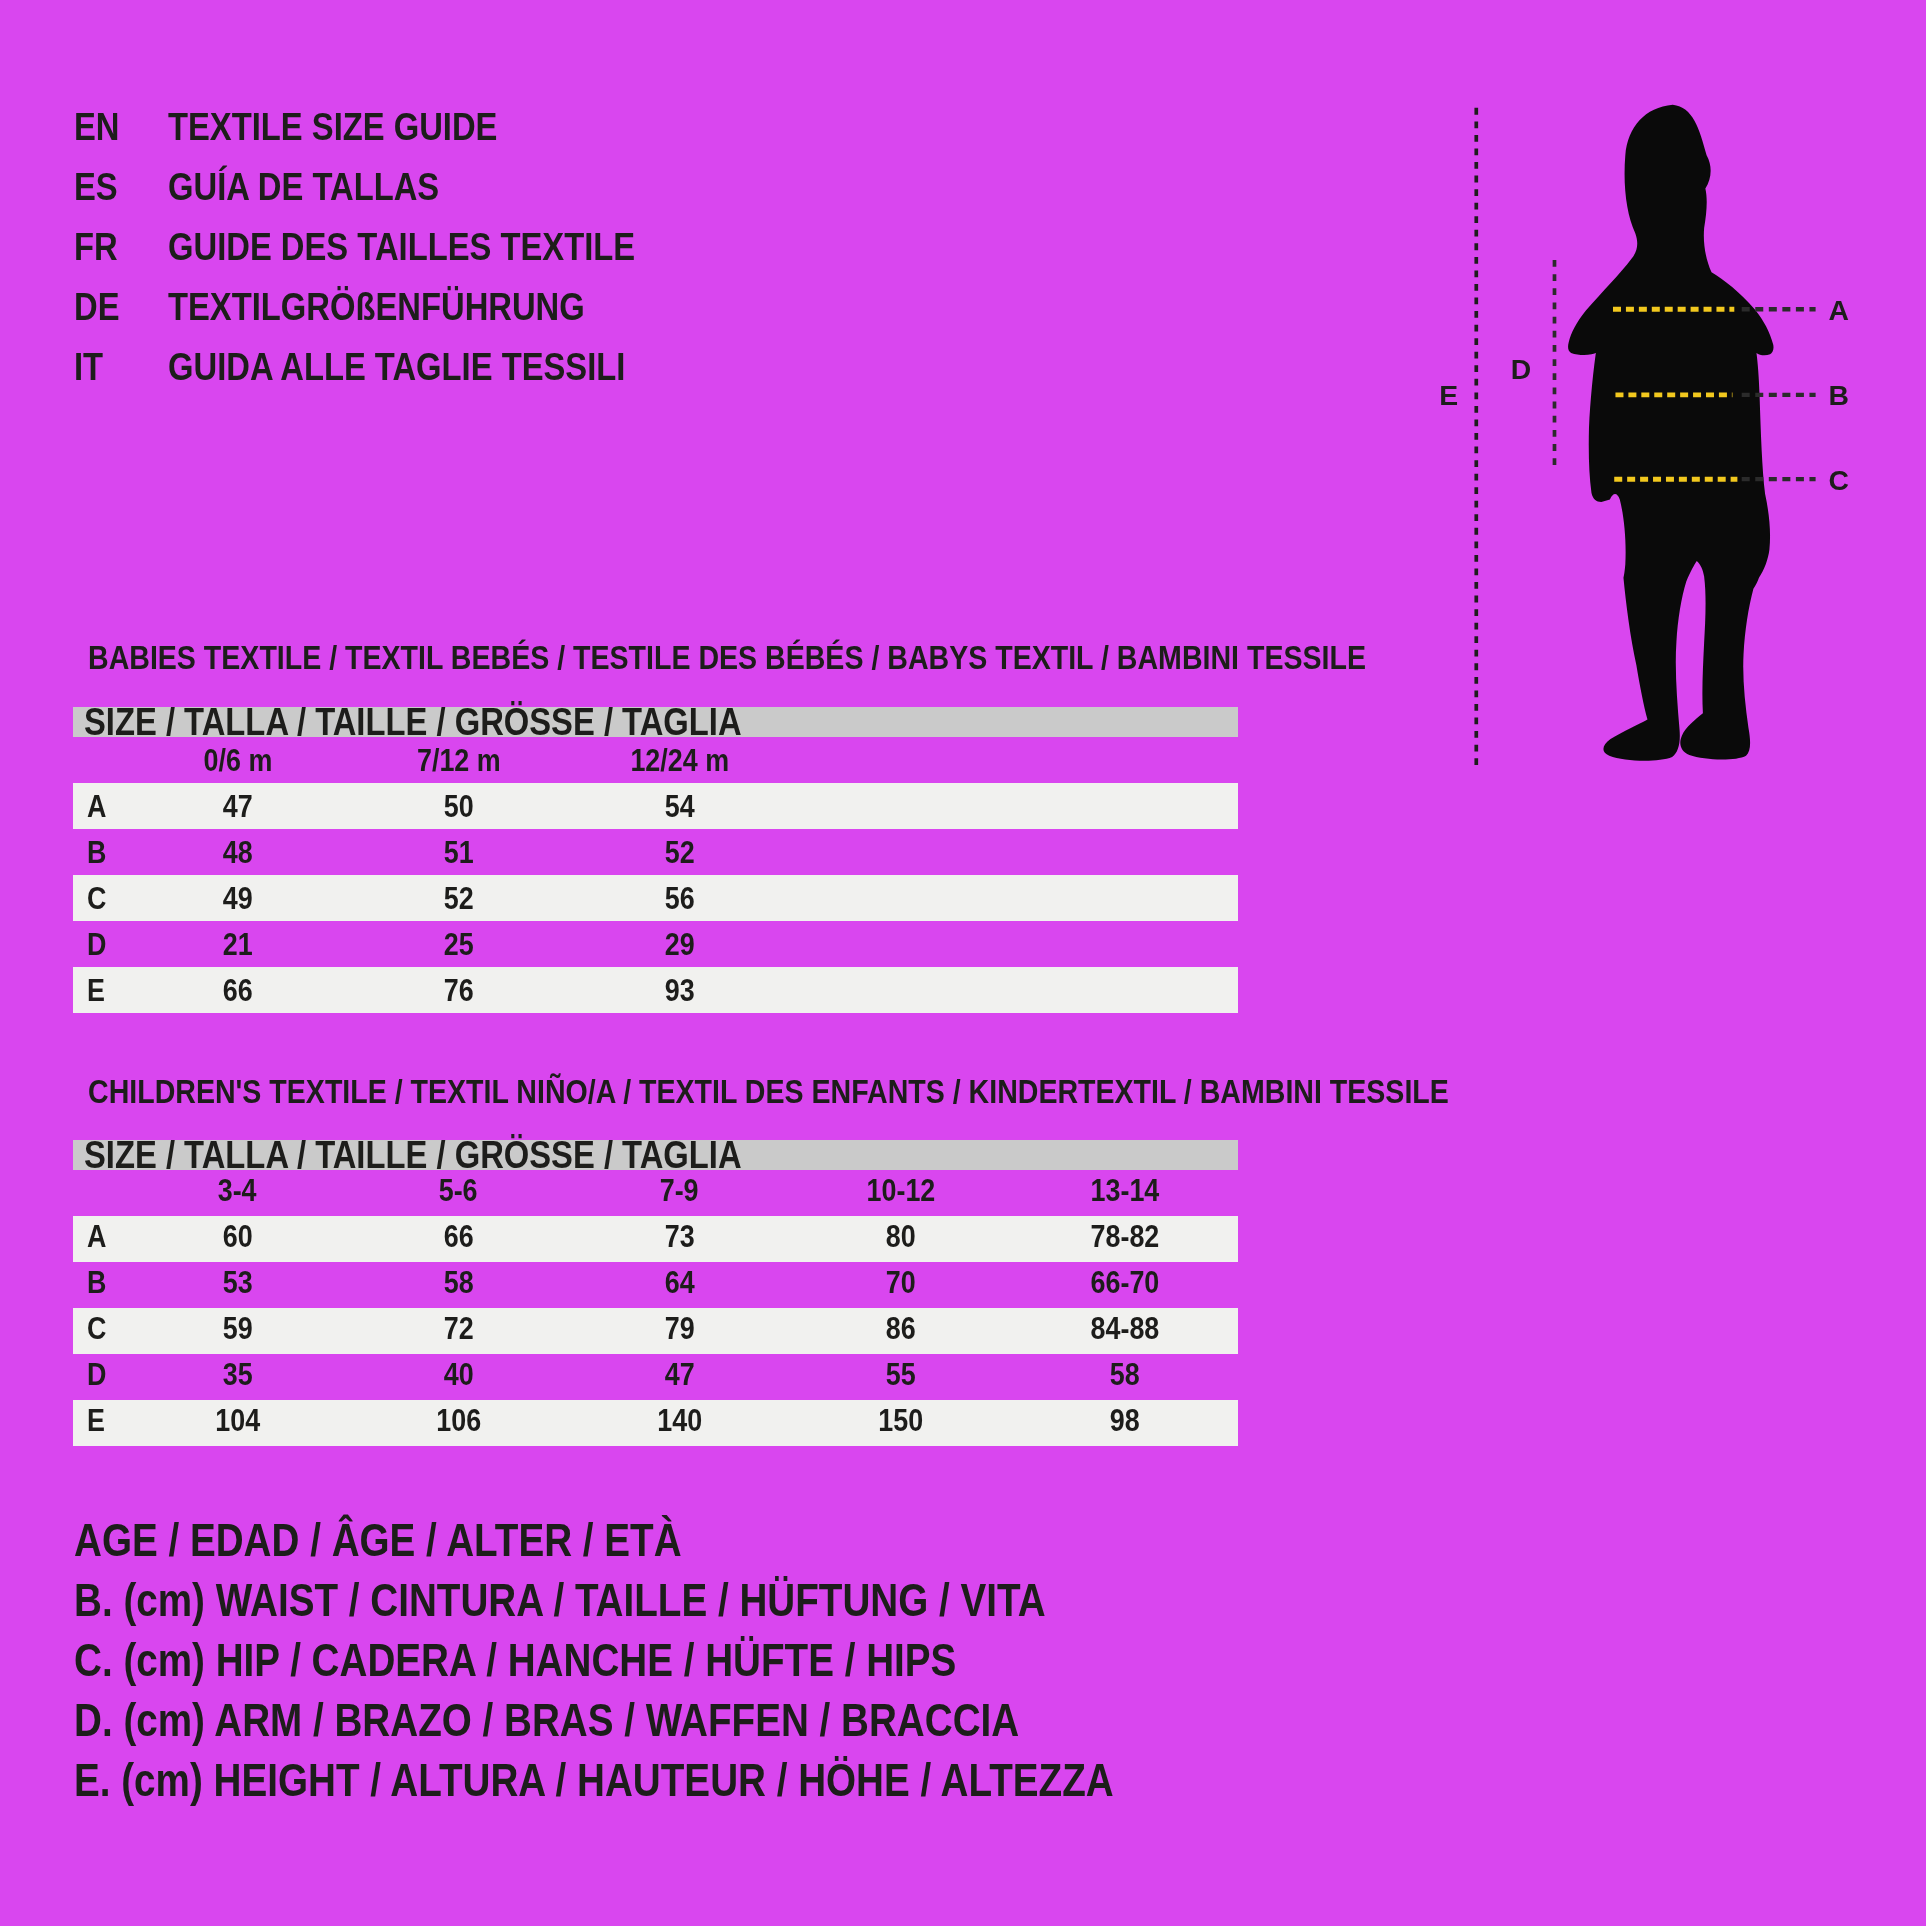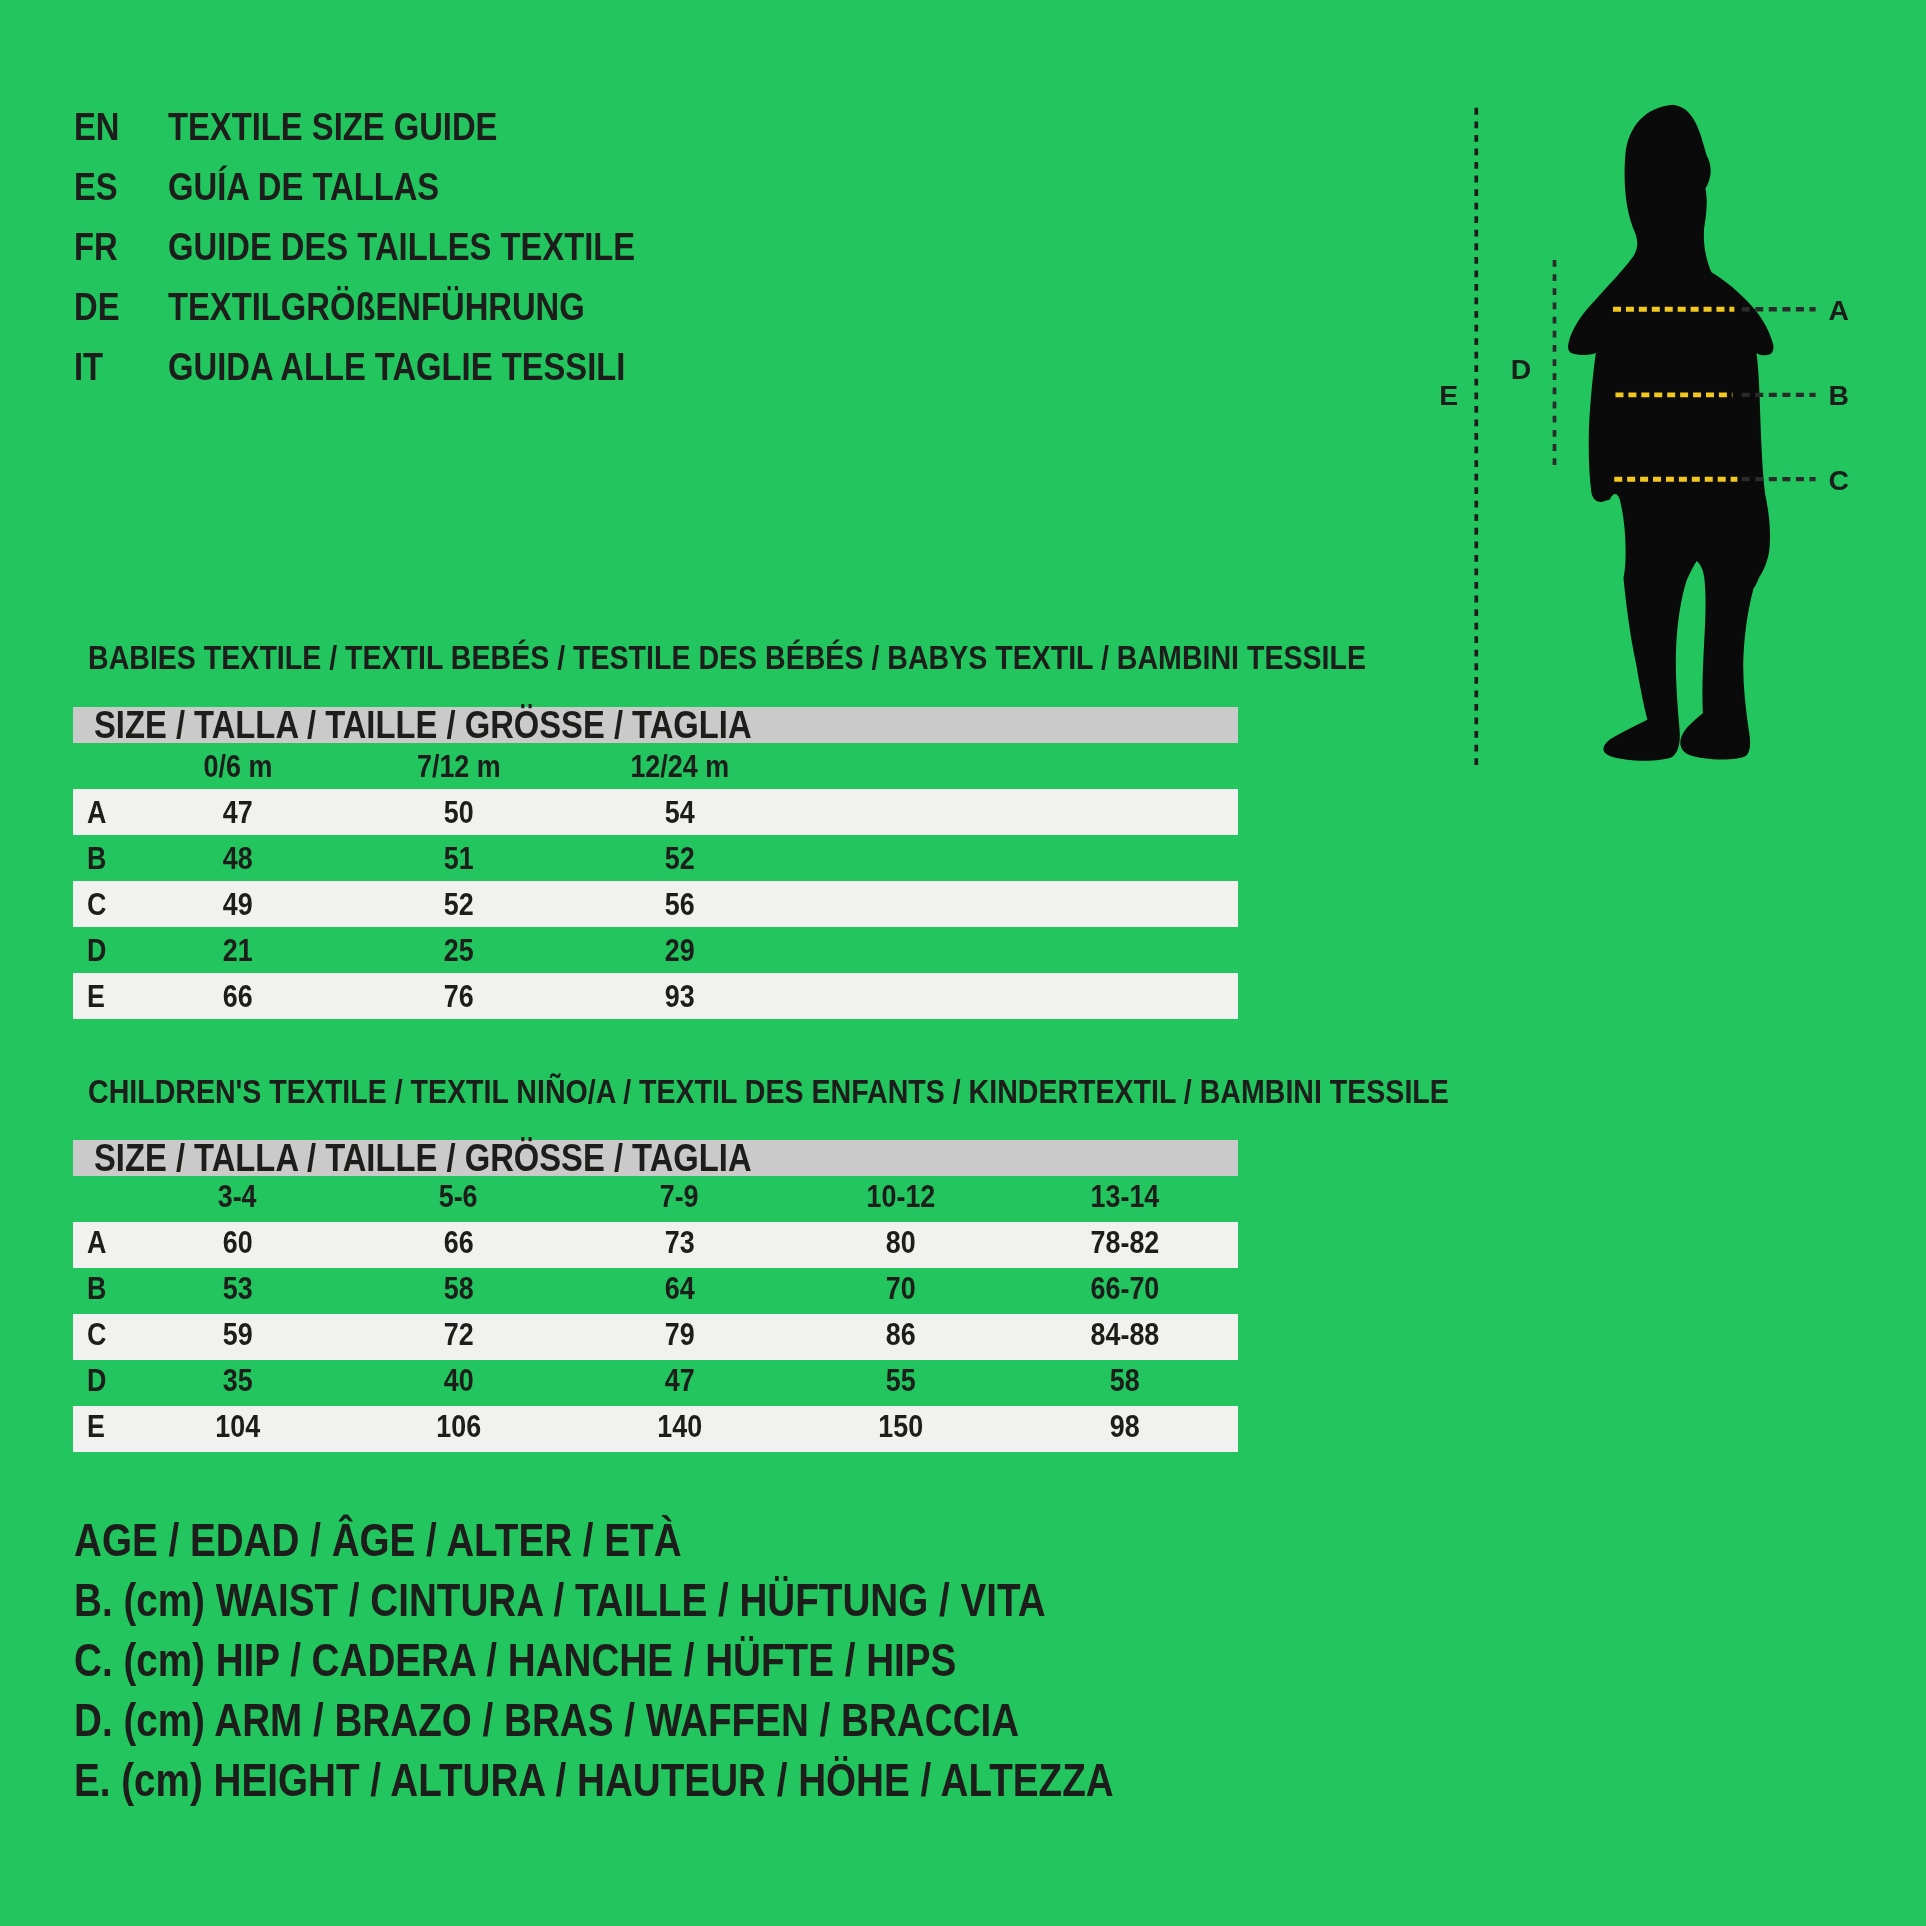--- a/index.html
+++ b/index.html
@@ -1,37 +1,37 @@
 <!DOCTYPE html>
 <html style="font-size:10px"><head>
 <meta charset="utf-8">
 <style>
   html,body{margin:0;padding:0;background:#ffffff;}
   body{width:1926px;height:1926px;font-family:"Liberation Sans",sans-serif;color:#1d1d1b;}
-  .canvas{position:relative;width:1926px;height:1926px;overflow:hidden;background:#22c55e;}
+  .canvas{position:relative;width:1926px;height:1926px;overflow:hidden;background:#d946ef;}
 
   
   .cx{display:inline-block;transform:scaleX(0.84);transform-origin:0 50%;white-space:nowrap;}
   .cxc{display:inline-block;transform:scaleX(0.84);transform-origin:50% 50%;white-space:nowrap;}
 
   
   .lang-block{position:absolute;left:74px;top:97px;}
   .lang-row{display:flex;align-items:center;height:60px;font-size:39px;font-weight:700;}
   .lang-code{width:94px;}
 
   
   .section-title{position:absolute;left:88px;font-size:34px;font-weight:700;line-height:58px;white-space:nowrap;}
   .section-title.babies{top:628px;}
   .section-title.children{top:1062px;}
 
   
   .sizetable{position:absolute;left:73px;width:1165px;}
   .sizetable.babies{top:707px;}
   .sizetable.children{top:1140px;}
-  .thead{height:36px;background:#cacaca;display:flex;align-items:center;padding-left:21px;
+  .thead{height:30px;background:#cacaca;display:flex;align-items:center;padding-left:11px;
          font-size:39px;font-weight:700;box-sizing:border-box;}
   .trow{display:grid;height:46px;align-items:center;font-size:32px;font-weight:700;}
   .babies .trow{grid-template-columns:54px 221px 221px 221px 1fr;}
   .children .trow{grid-template-columns:54px 221px 221px 221px 221px 1fr;}
   .trow.stripe{background:#f1f1ef;}
   .cell{display:flex;justify-content:center;align-items:center;height:100%;}
   .cell.letter{justify-content:flex-start;padding-left:13.6px;}
 
   
   .legend-block{position:absolute;left:74px;top:1510px;}

